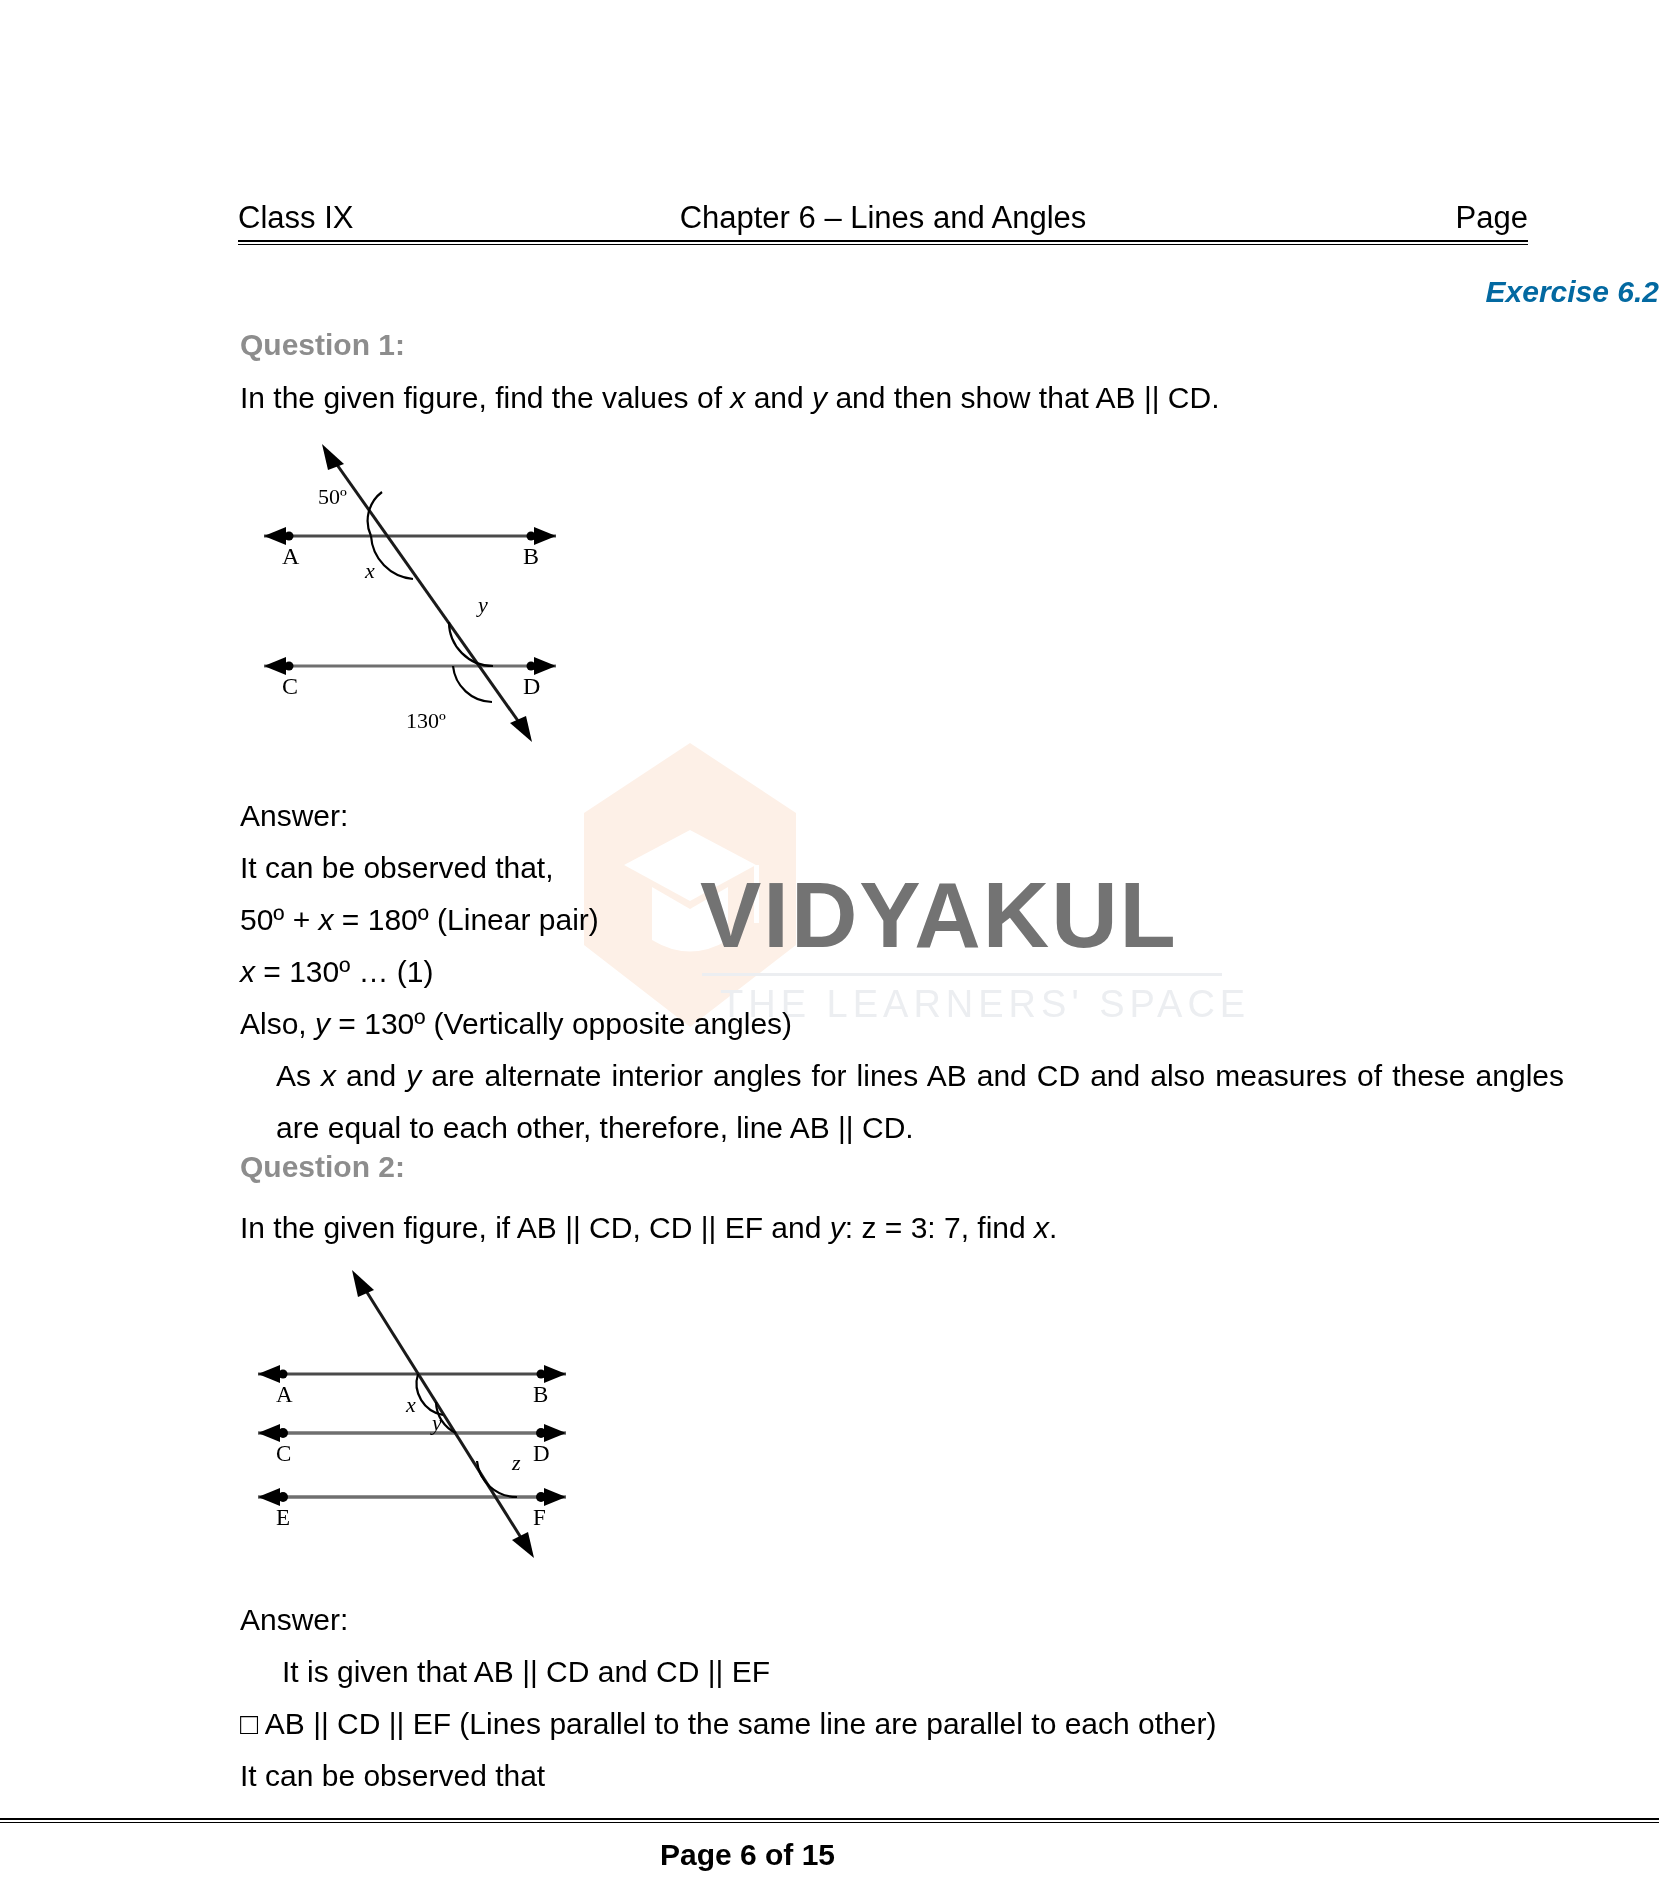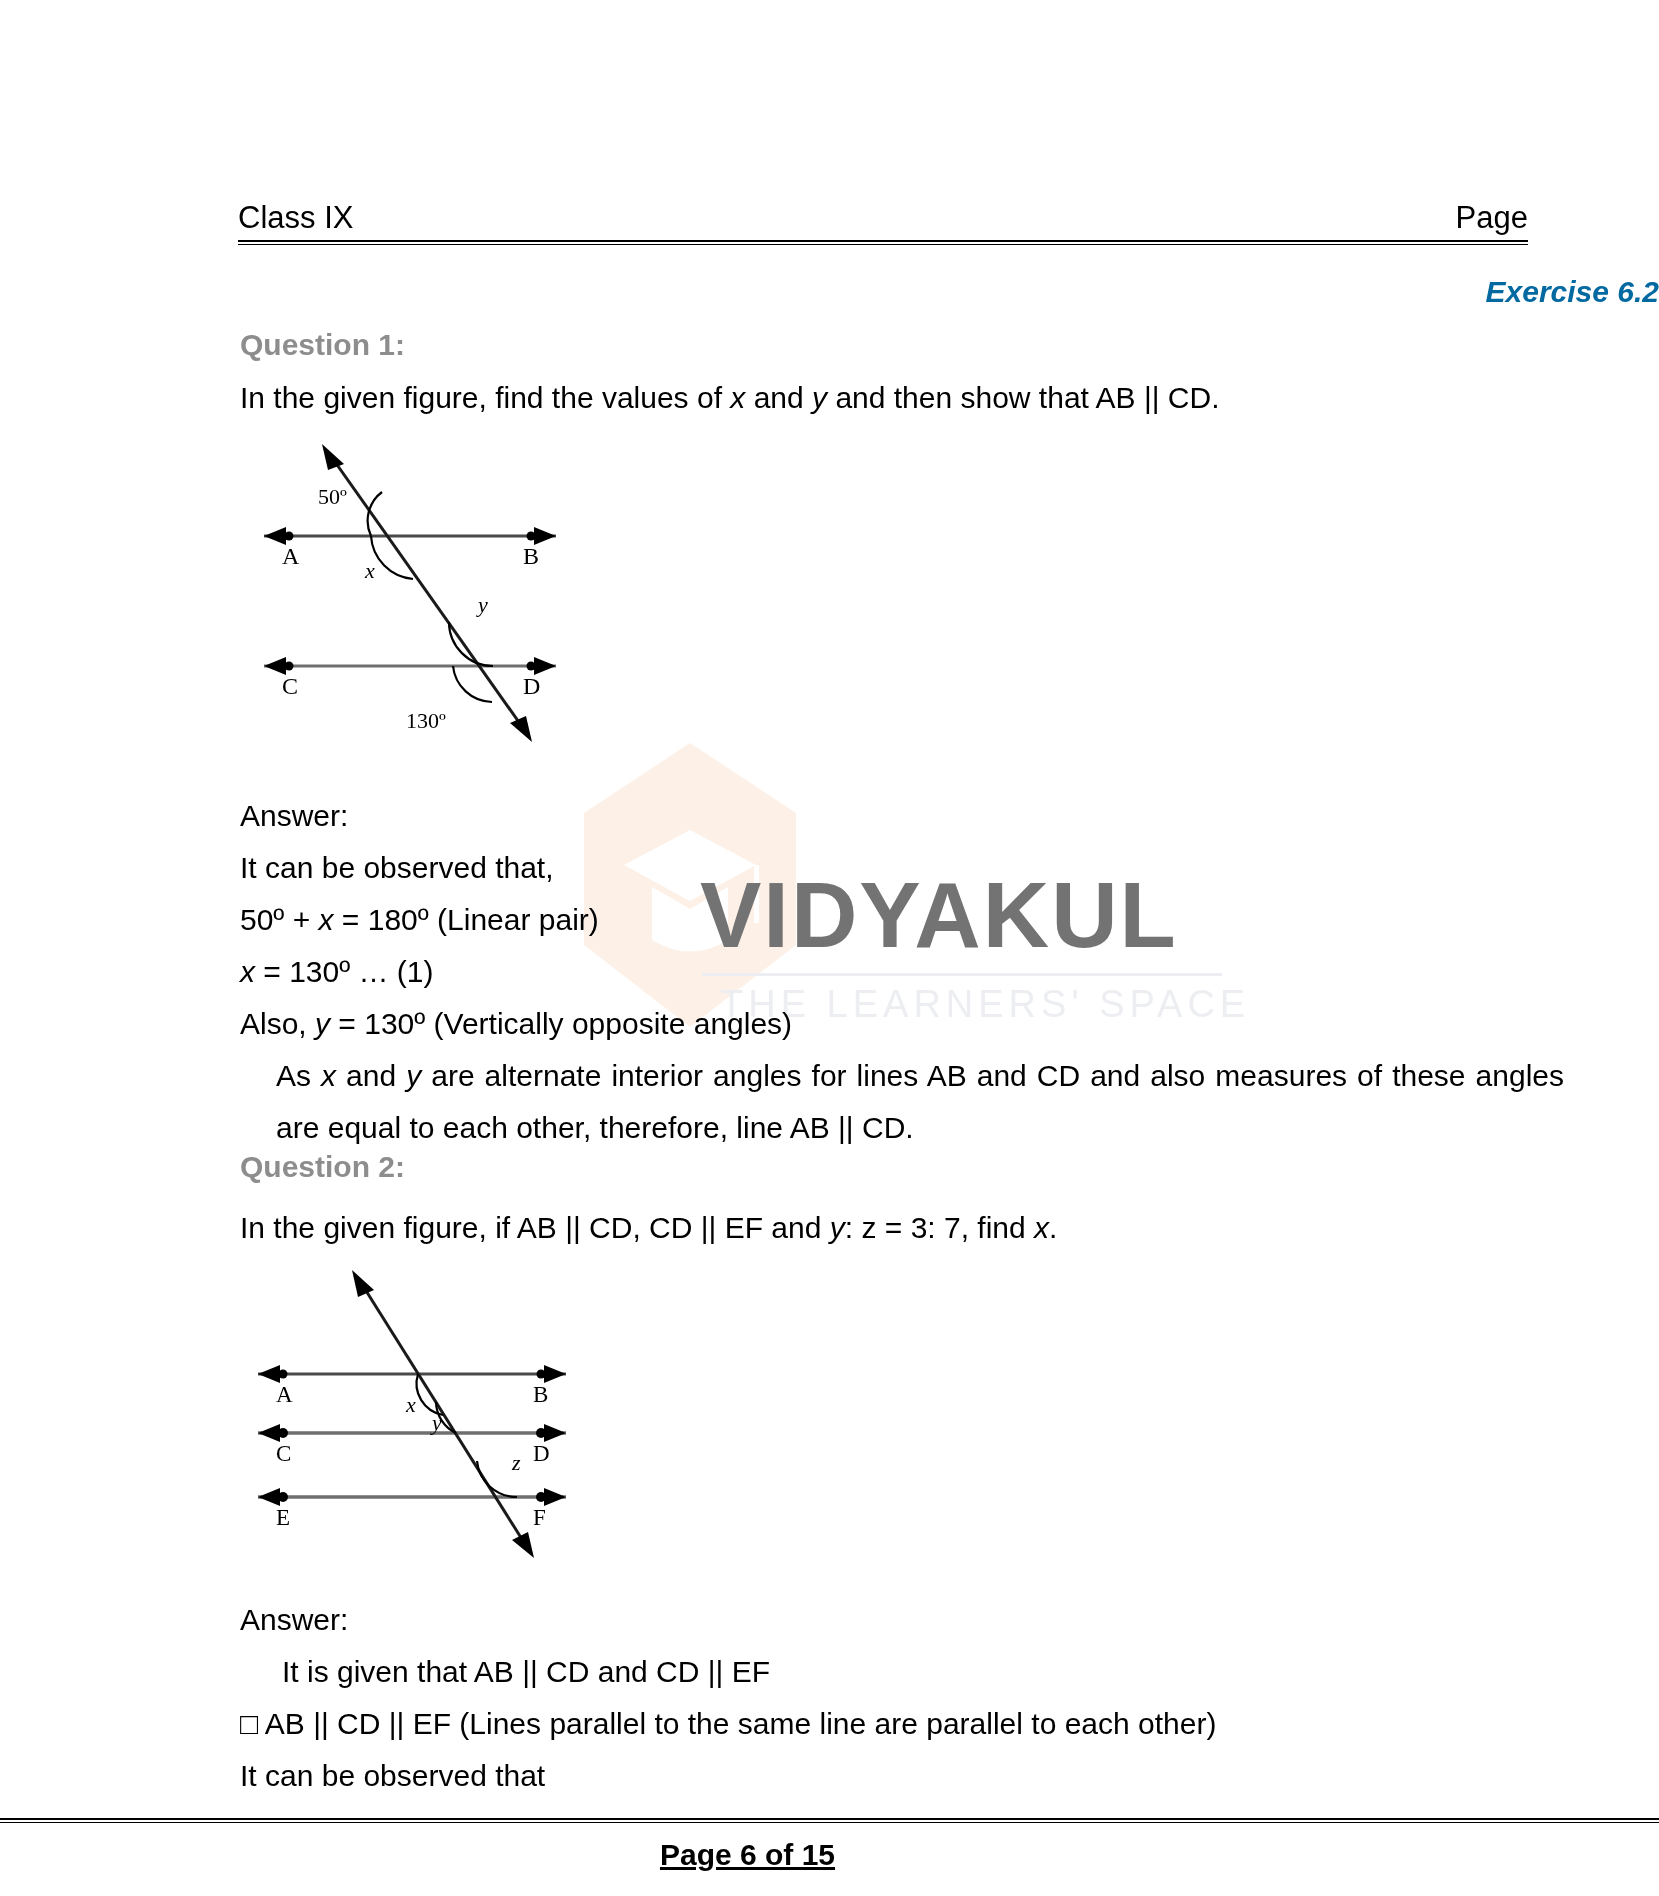--- a/index.html
+++ b/index.html
@@ -149,21 +149,20 @@
     height: 2px;
   }
   .footer {
     position: absolute;
     left: 0;
     top: 1838px;
     width: 1495px;
     text-align: center;
     font-size: 30px;
     font-weight: bold;
-    text-decoration: underline;
   }
 </style>
 </head>
 <body>
 
 <div class="page">
 
   <div class="watermark">
     <svg class="wm-logo" viewBox="0 0 260 300">
       <path d="M130 8 L236 78 L236 210 L130 292 L24 210 L24 78 Z" fill="#fdf0e7"></path>
@@ -173,20 +172,21 @@
     </svg>
     <div class="wm-title">VIDYAKUL</div>
     <div class="wm-rule"></div>
     <div class="wm-sub">THE LEARNERS' SPACE</div>
   </div>
 
   <div class="content">
 
     <div class="header">
       <span>Class IX</span>
+      <span class="center">Chapter 6 – Lines and Angles</span>
       <span>Page</span>
     </div>
     <div class="header-rule"></div>
 
     <div class="exercise">Exercise 6.2</div>
 
     <div class="qhead q1head">Question 1:</div>
 
     <div class="body-text" style="top:372px;"><span>In the given figure, find the values of </span><em>x</em><span> and </span><em>y</em><span> and then show that AB || CD.</span></div>
 

